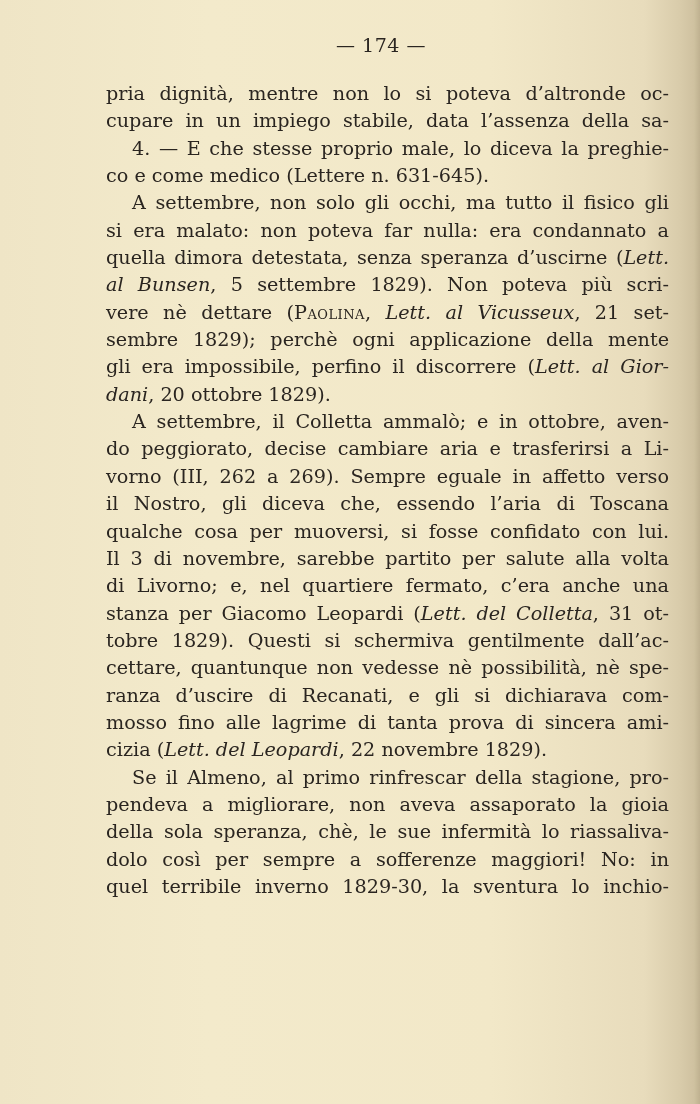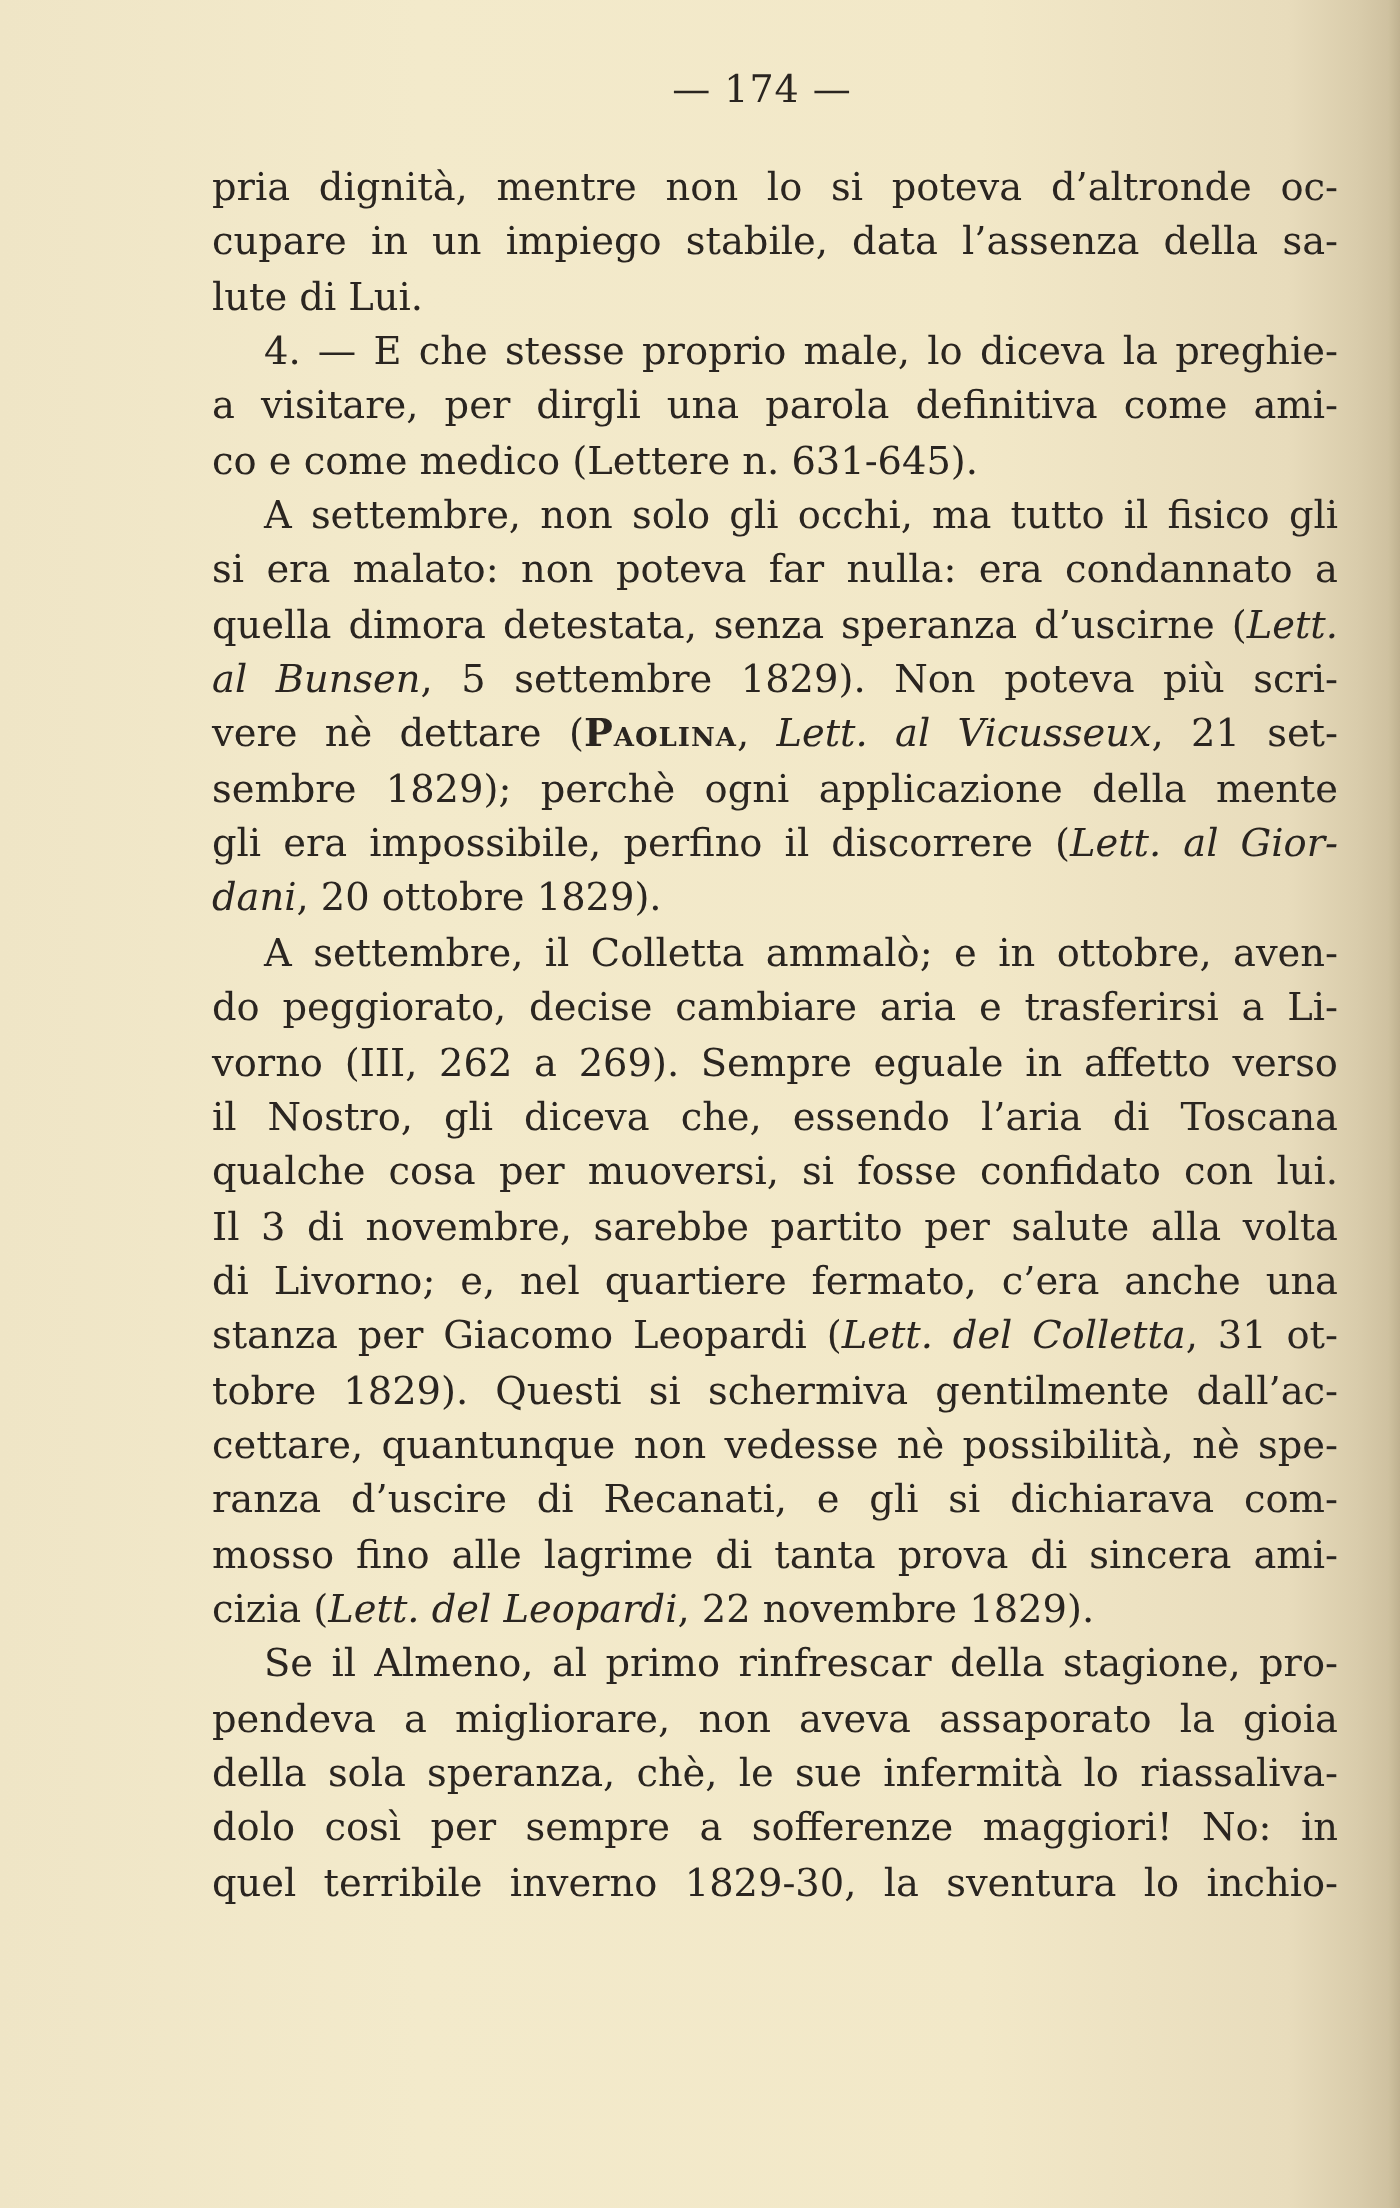--- a/index.html
+++ b/index.html
@@ -18,39 +18,37 @@
     position: absolute; top: 64px; left: 106px; width: 563px;
     font-size: 19.2px; line-height: 27.35px; margin-top: 16px;
   }
   .line {
     display: block; white-space: nowrap;
     text-align: justify; text-align-last: justify;
     height: 27.35px; overflow: visible;
   }
   .line.last { text-align-last: left; }
   .line.indent { padding-left: 26px; }
-  .sc { font-variant: small-caps; letter-spacing: 0.5px; font-weight: bold; }
+  .sc { font-variant: small-caps; letter-spacing: 0.5px; }
   .right-edge {
     position: absolute; top: 0; right: 0; width: 6px; height: 1104px;
     background: linear-gradient(90deg, #cfc2a0, #bfb190);
   }
 </style>
 </head>
 <body>
 
 <div class="right-edge"></div>
 
 <div class="page-number">— 174 —</div>
 
 <div class="text-block">
   <span class="line">pria dignità, mentre non lo si poteva d’altronde oc-</span>
   <span class="line">cupare in un impiego stabile, data l’assenza della sa-</span>
-  <span class="line last">lute di Lui.</span>
   <span class="line indent">4. — E che stesse proprio male, lo diceva la preghie-</span>
-  <span class="line">a visitare, per dirgli una parola definitiva come ami-</span>
   <span class="line last">co e come medico (Lettere n. 631-645).</span>
   <span class="line indent">A settembre, non solo gli occhi, ma tutto il fisico gli</span>
   <span class="line">si era malato: non poteva far nulla: era condannato a</span>
   <span class="line"><span>quella dimora detestata, senza speranza d’uscirne (</span><i>Lett.</i></span>
   <span class="line"><i>al Bunsen</i><span>, 5 settembre 1829). Non poteva più scri-</span></span>
   <span class="line"><span>vere nè dettare (</span><span class="sc">Paolina</span><span>, </span><i>Lett. al Vicusseux</i><span>, 21 set-</span></span>
   <span class="line">sembre 1829); perchè ogni applicazione della mente</span>
   <span class="line"><span>gli era impossibile, perfino il discorrere (</span><i>Lett. al Gior-</i></span>
   <span class="line last"><i>dani</i><span>, 20 ottobre 1829).</span></span>
   <span class="line indent">A settembre, il Colletta ammalò; e in ottobre, aven-</span>

